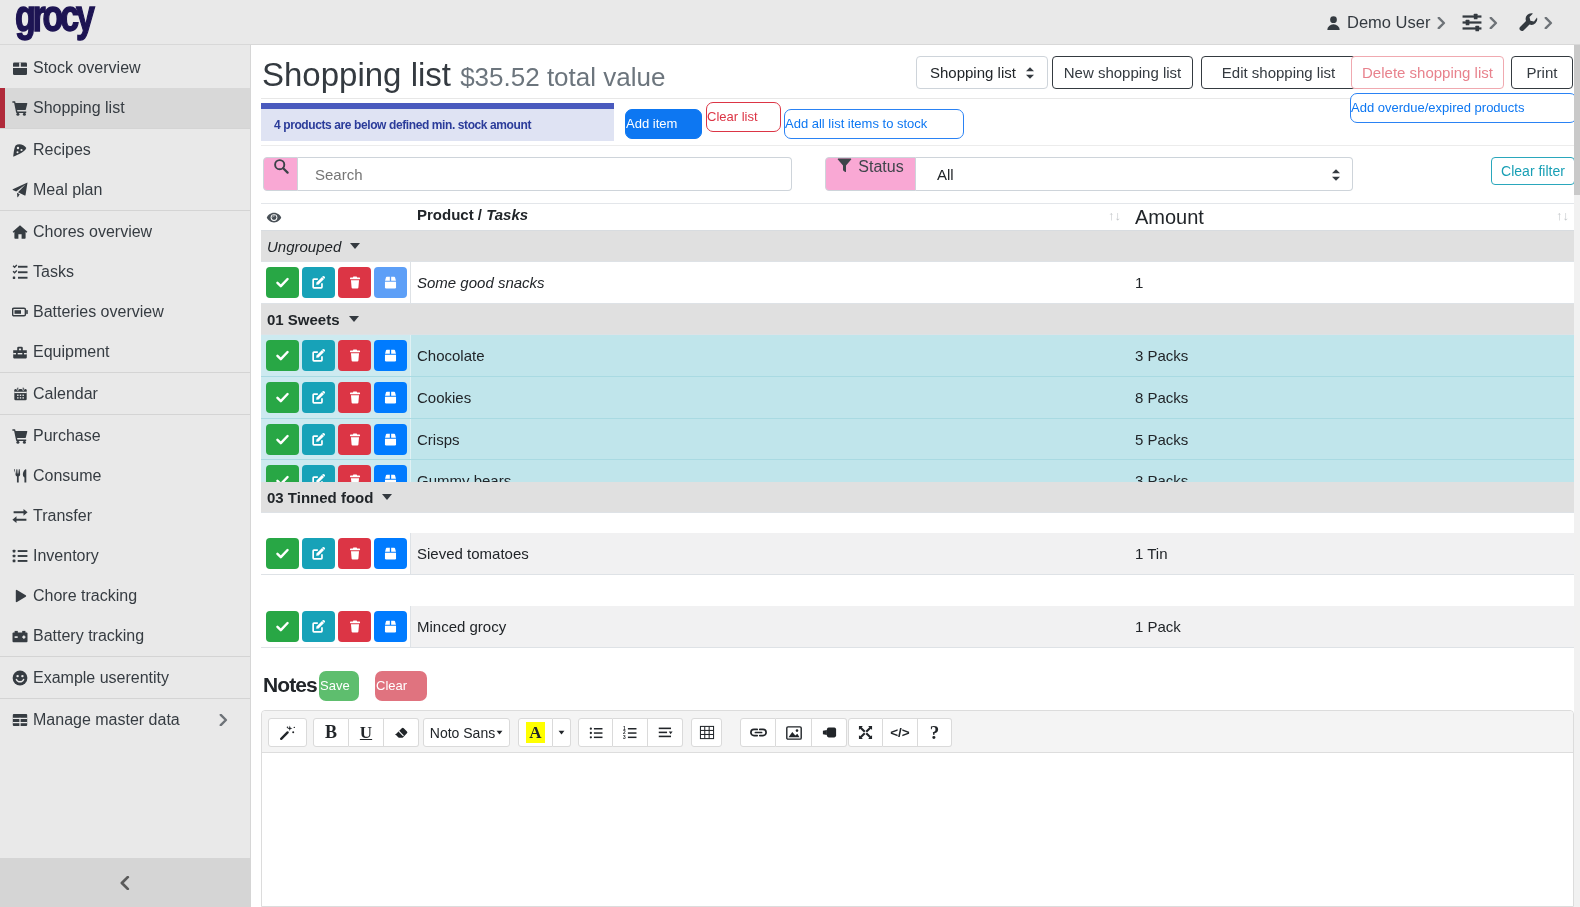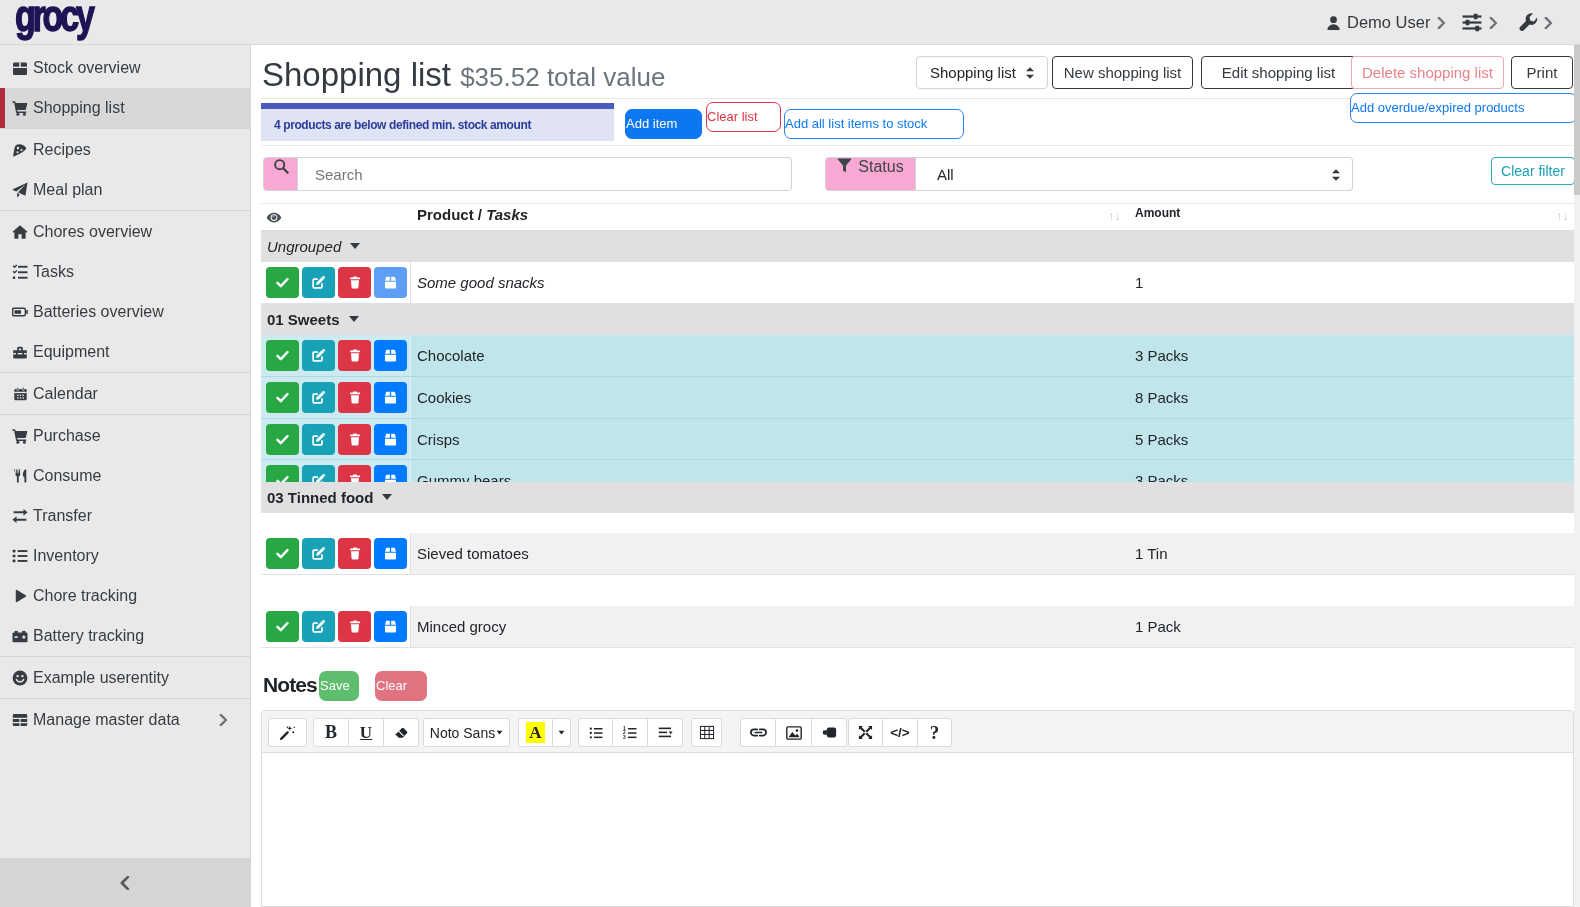--- a/index.html
+++ b/index.html
@@ -403,21 +403,21 @@
     </div>
     <div style="position:absolute;left:1239px;top:111px;width:84px;height:28px;border:1px solid #2aa7bc;border-radius:4px;color:#189fb5;font-size:14px;line-height:26px;text-align:center">Clear filter</div>
 
     <div style="position:absolute;left:9px;top:157px;width:1313px;border-top:1px solid #e3e6ea"></div>
     <div class="trow" style="top:157px;height:28px;border-bottom:1px solid #d8dce0">
       <svg width="16" height="15" viewBox="0 0 16 16" style="position:absolute;left:5px;top:7px;color:#495057">
           <use href="#i-eye"></use>
         </svg>
       <span style="position:absolute;left:156px;top:3px;font-weight:bold;font-size:15px">Product / <i>Tasks</i></span>
       <span style="position:absolute;left:847px;top:5px;color:#c3c6c9;font-size:13px">↑↓</span>
-      <span style="position:absolute;left:874px;top:3px;font-weight:bold;font-size:12px">Amount</span>
+      <span style="position:absolute;left:874px;top:3px;font-weight:normal;font-size:20px">Amount</span>
       <span style="position:absolute;left:1295px;top:5px;color:#c3c6c9;font-size:13px">↑↓</span>
     </div>
     <div class="trow group-row" style="top:185px;height:31px">
         <i>Ungrouped</i>
         <span class="caret-down"></span>
       </div>
     <div class="trow prow" style="top:216px;height:42px;background:#fff">
       <div class="vline"></div>
       <div class="rbtn rb-success" style="left:5px;top:5px">
           <svg width="15" height="15" viewBox="0 0 16 16">

